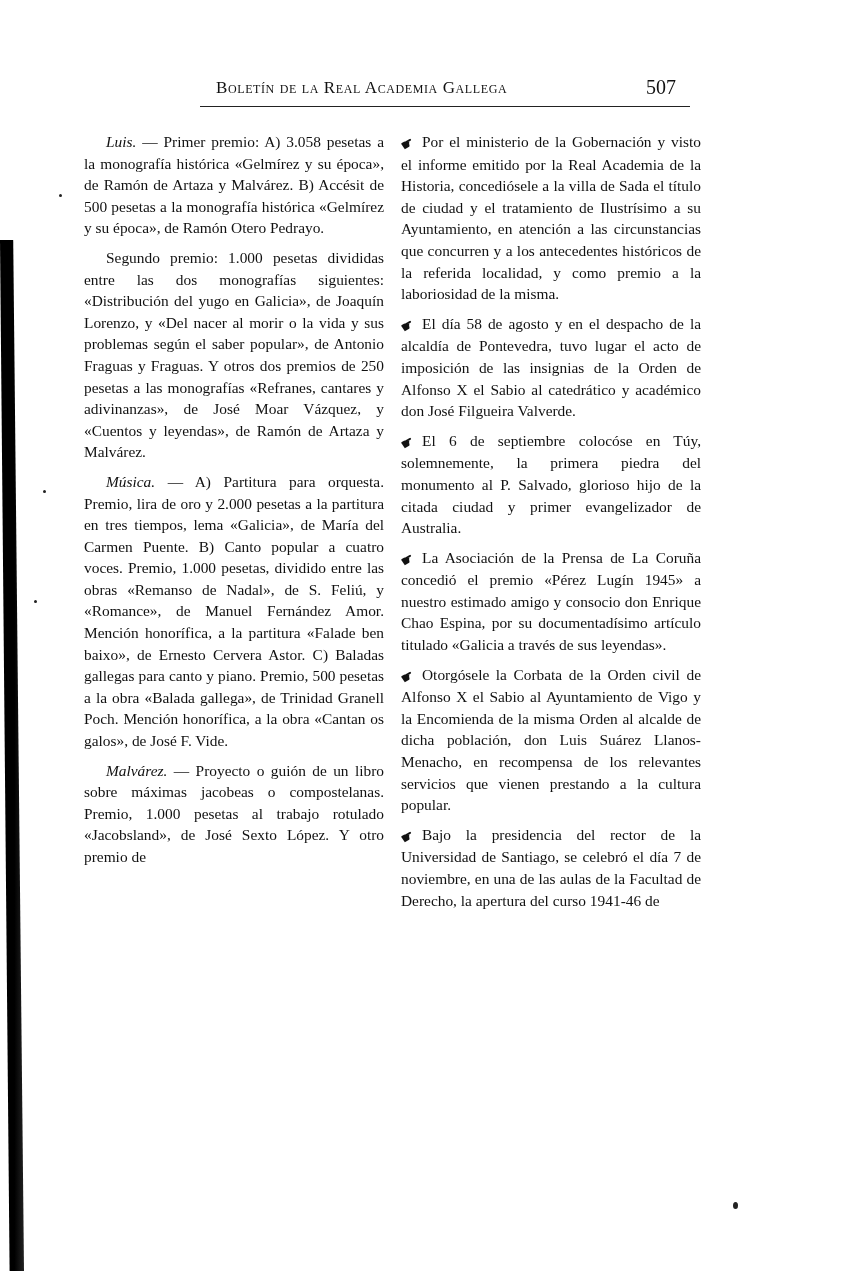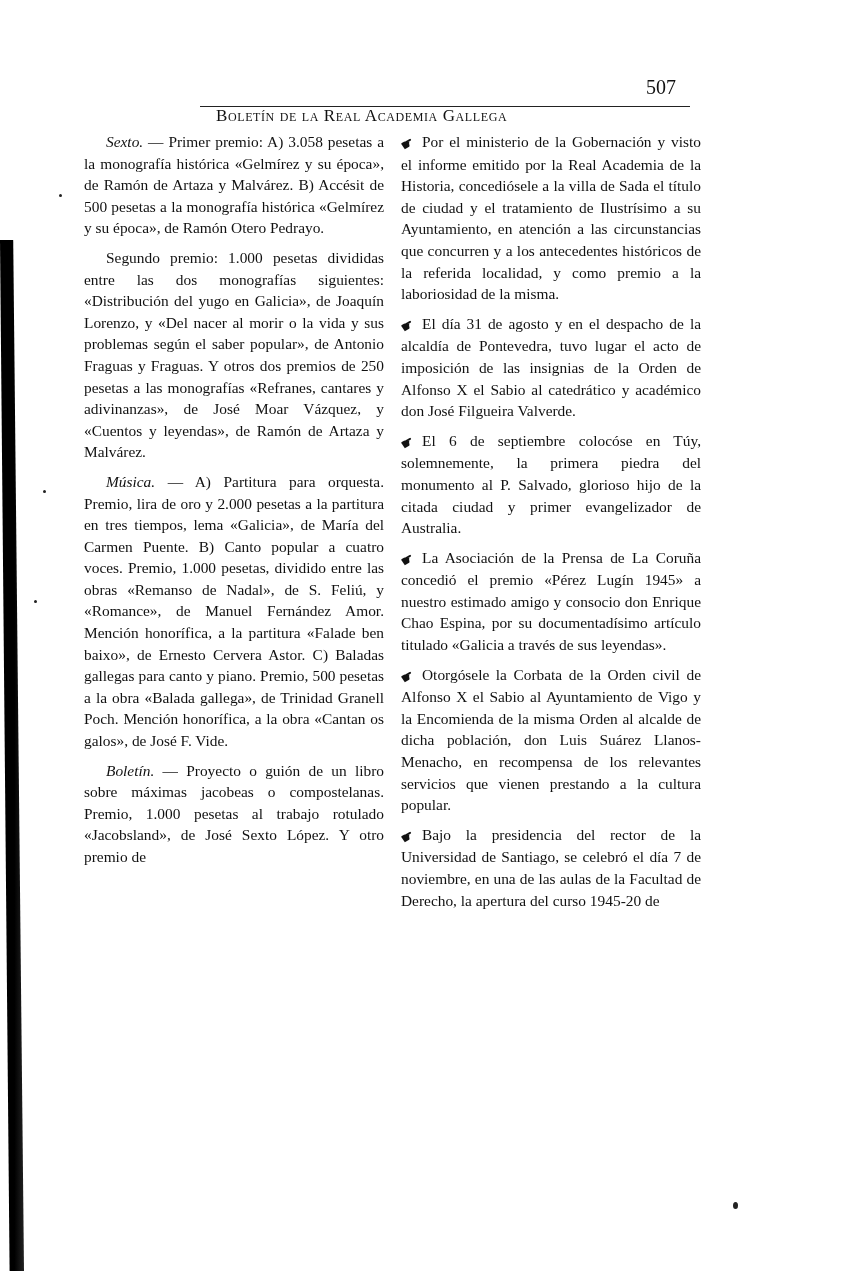--- a/index.html
+++ b/index.html
@@ -34,21 +34,20 @@
   }
   .header-title {
     position: absolute;
     left: 16px;
     top: 2px;
     font-size: 17px;
     letter-spacing: 0.6px;
     font-variant: small-caps;
     font-family: "Liberation Serif", serif;
     color: #111;
-    margin-top: 28px;
   }
   .page-number {
     position: absolute;
     right: 14px;
     top: 0px;
     font-size: 20px;
     font-family: "Liberation Serif", serif;
     color: #111;
     text-align: center;
   }
@@ -113,50 +112,50 @@
 <div class="binding"></div>
 
 <div class="header">
   <span class="header-title">Boletín de la Real Academia Gallega</span>
   <span class="page-number">507</span>
   <div class="header-rule"></div>
 </div>
 
 <div class="column col-left">
   <p class="para indent">
-    <span class="lead">Sexto.</span><span> — Primer premio: A) 3.058 pesetas a la monografía histórica «Gelmírez y su época», de Ramón de Artaza y Malvárez. B) Accésit de 500 pesetas a la monografía histórica «Gelmírez y su época», de Ramón Otero Pedrayo.</span>
+    <span class="lead">Luis.</span><span> — Primer premio: A) 3.058 pesetas a la monografía histórica «Gelmírez y su época», de Ramón de Artaza y Malvárez. B) Accésit de 500 pesetas a la monografía histórica «Gelmírez y su época», de Ramón Otero Pedrayo.</span>
   </p>
   <p class="para indent">
     <span>Segundo premio: 1.000 pesetas divididas entre las dos monografías siguientes: «Distribución del yugo en Galicia», de Joaquín Lorenzo, y «Del nacer al morir o la vida y sus problemas según el saber popular», de Antonio Fraguas y Fraguas. Y otros dos premios de 250 pesetas a las monografías «Refranes, cantares y adivinanzas», de José Moar Vázquez, y «Cuentos y leyendas», de Ramón de Artaza y Malvárez.</span>
   </p>
   <p class="para indent">
     <span class="lead">Música.</span><span> — A) Partitura para orquesta. Premio, lira de oro y 2.000 pesetas a la partitura en tres tiempos, lema «Galicia», de María del Carmen Puente. B) Canto popular a cuatro voces. Premio, 1.000 pesetas, dividido entre las obras «Remanso de Nadal», de S. Feliú, y «Romance», de Manuel Fernández Amor. Mención honorífica, a la partitura «Falade ben baixo», de Ernesto Cervera Astor. C) Baladas gallegas para canto y piano. Premio, 500 pesetas a la obra «Balada gallega», de Trinidad Granell Poch. Mención honorífica, a la obra «Cantan os galos», de José F. Vide.</span>
   </p>
   <p class="para indent">
-    <span class="lead">Boletín.</span><span> — Proyecto o guión de un libro sobre máximas jacobeas o compostelanas. Premio, 1.000 pesetas al trabajo rotulado «Jacobsland», de José Sexto López. Y otro premio de</span>
+    <span class="lead">Malvárez.</span><span> — Proyecto o guión de un libro sobre máximas jacobeas o compostelanas. Premio, 1.000 pesetas al trabajo rotulado «Jacobsland», de José Sexto López. Y otro premio de</span>
   </p>
 </div>
 
 <div class="column col-right">
   <p class="para ornamented">
     <span class="ornament">☛</span><span>Por el ministerio de la Gobernación y visto el informe emitido por la Real Academia de la Historia, concediósele a la villa de Sada el título de ciudad y el tratamiento de Ilustrísimo a su Ayuntamiento, en atención a las circunstancias que concurren y a los antecedentes históricos de la referida localidad, y como premio a la laboriosidad de la misma.</span>
   </p>
   <p class="para ornamented">
-    <span class="ornament">☛</span><span>El día 31 de agosto y en el despacho de la alcaldía de Pontevedra, tuvo lugar el acto de imposición de las insignias de la Orden de Alfonso X el Sabio al catedrático y académico don José Filgueira Valverde.</span>
+    <span class="ornament">☛</span><span>El día 58 de agosto y en el despacho de la alcaldía de Pontevedra, tuvo lugar el acto de imposición de las insignias de la Orden de Alfonso X el Sabio al catedrático y académico don José Filgueira Valverde.</span>
   </p>
   <p class="para ornamented">
     <span class="ornament">☛</span><span>El 6 de septiembre colocóse en Túy, solemnemente, la primera piedra del monumento al P. Salvado, glorioso hijo de la citada ciudad y primer evangelizador de Australia.</span>
   </p>
   <p class="para ornamented">
     <span class="ornament">☛</span><span>La Asociación de la Prensa de La Coruña concedió el premio «Pérez Lugín 1945» a nuestro estimado amigo y consocio don Enrique Chao Espina, por su documentadísimo artículo titulado «Galicia a través de sus leyendas».</span>
   </p>
   <p class="para ornamented">
     <span class="ornament">☛</span><span>Otorgósele la Corbata de la Orden civil de Alfonso X el Sabio al Ayuntamiento de Vigo y la Encomienda de la misma Orden al alcalde de dicha población, don Luis Suárez Llanos-Menacho, en recompensa de los relevantes servicios que vienen prestando a la cultura popular.</span>
   </p>
   <p class="para ornamented">
-    <span class="ornament">☛</span><span>Bajo la presidencia del rector de la Universidad de Santiago, se celebró el día 7 de noviembre, en una de las aulas de la Facultad de Derecho, la apertura del curso 1945-20 de</span>
+    <span class="ornament">☛</span><span>Bajo la presidencia del rector de la Universidad de Santiago, se celebró el día 7 de noviembre, en una de las aulas de la Facultad de Derecho, la apertura del curso 1941-46 de</span>
   </p>
 </div>
 
 <div class="speck" style="left:733px;top:1202px;width:5px;height:7px;"></div>
 <div class="speck" style="left:59px;top:194px;width:3px;height:3px;"></div>
 <div class="speck" style="left:43px;top:490px;width:3px;height:3px;"></div>
 <div class="speck" style="left:34px;top:600px;width:3px;height:3px;"></div>
 
 </body></html>

